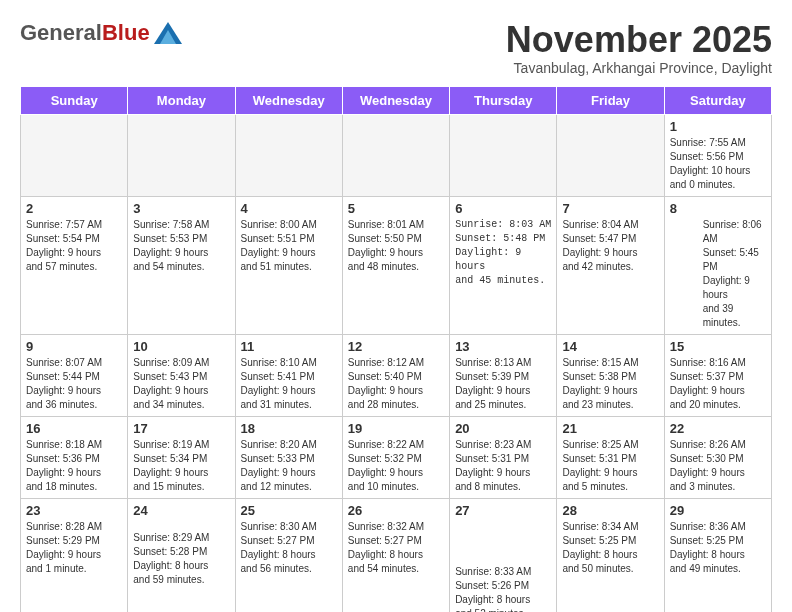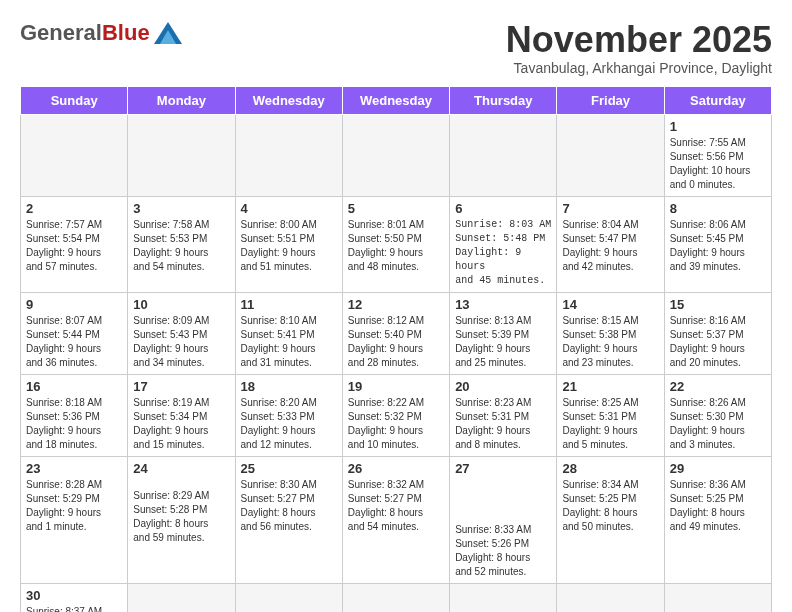--- a/index.html
+++ b/index.html
@@ -174,21 +174,21 @@
         </td>
         <td>
           <span class="day-number">7</span>
           <div class="day-info" style="white-space: pre-line;">Sunrise: 8:04 AM
 Sunset: 5:47 PM
 Daylight: 9 hours
 and 42 minutes.</div>
         </td>
         <td>
           <span class="day-number">8</span>
-          <div class="day-info" style="white-space: pre-line;">Sunrise: 8:06 AM
+          <div class="day-info" style="white-space: pre-line; margin-left: 33px;">Sunrise: 8:06 AM
 Sunset: 5:45 PM
 Daylight: 9 hours
 and 39 minutes.</div>
         </td>
       </tr>
       <tr>
         <td>
           <span class="day-number">9</span>
           <div class="day-info" style="white-space: pre-line;">Sunrise: 8:07 AM
 Sunset: 5:44 PM

